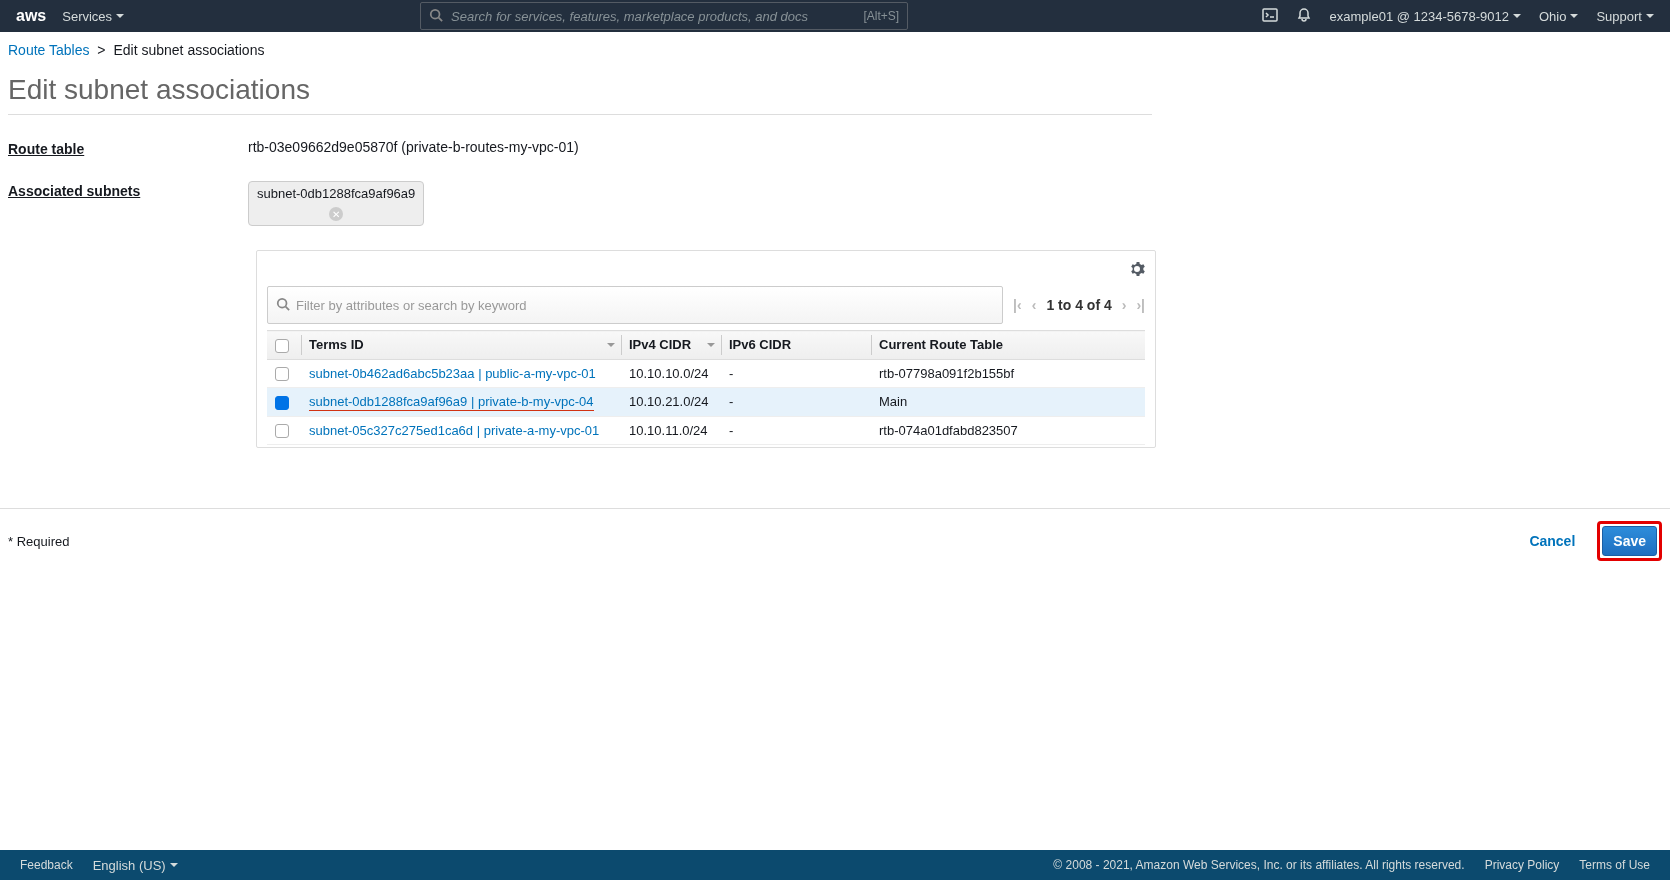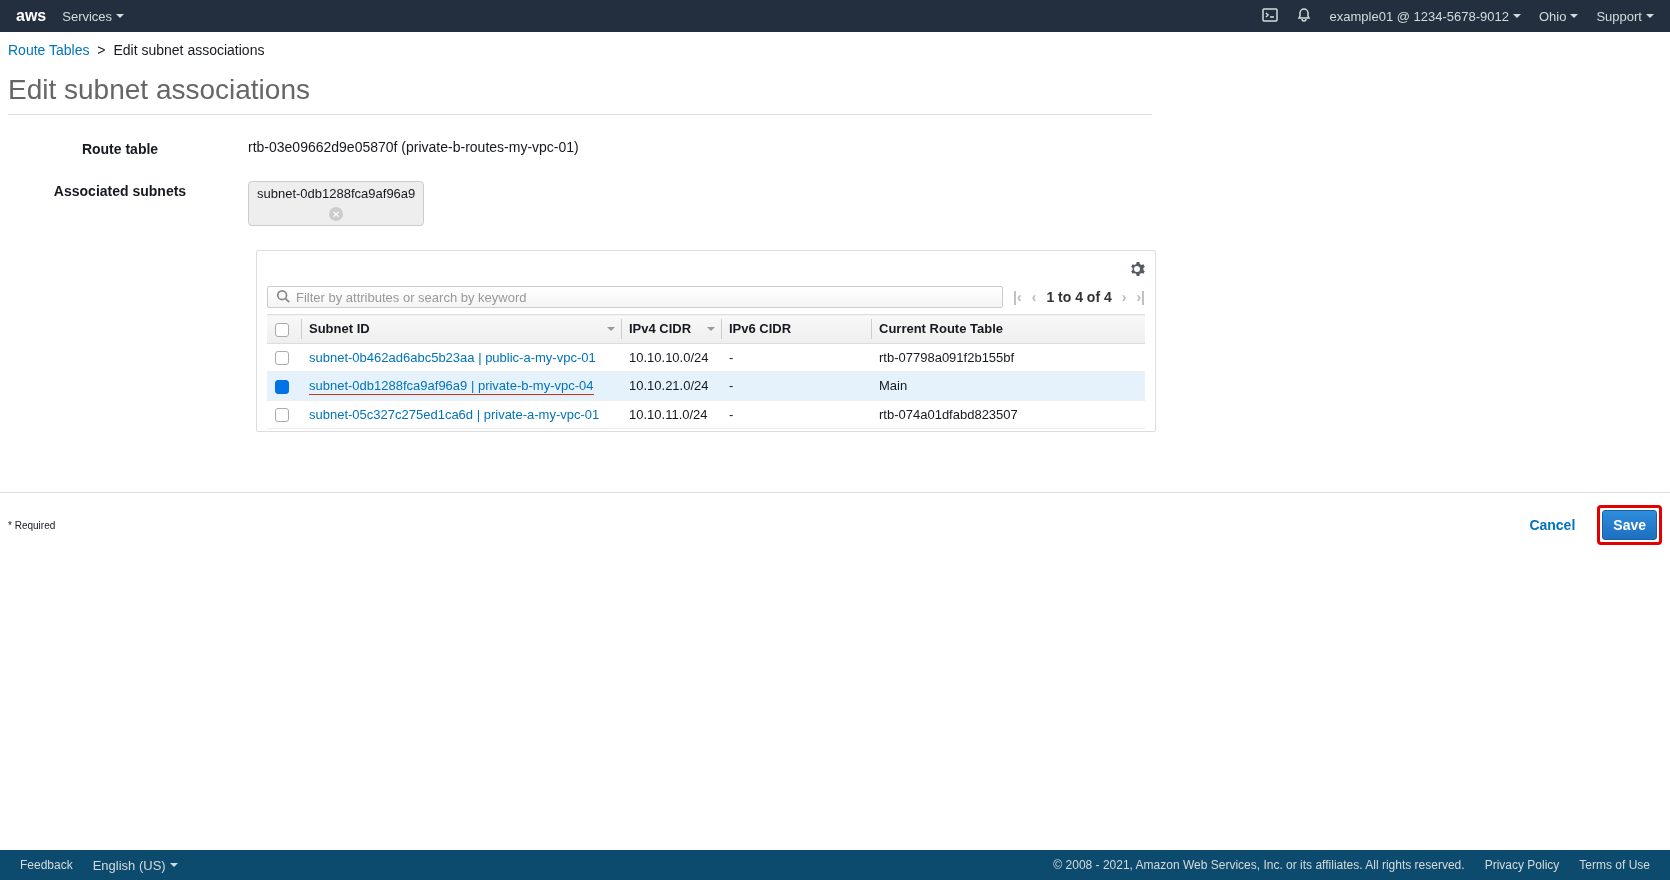--- a/index.html
+++ b/index.html
@@ -21,33 +21,33 @@
 
   
   .breadcrumb { padding: 10px 8px; font-size: 14px; }
   .breadcrumb .sep { margin: 0 4px; }
 
   
   .page { padding: 0 8px 20px 8px; max-width: 1160px; }
   h1.page-title { font-size: 28px; font-weight: 300; color: #666; padding: 6px 0 8px 0; border-bottom: 1px solid #ddd; margin-bottom: 24px; }
 
   .form-row { display: flex; margin-bottom: 24px; align-items: flex-start; }
-  .form-label { width: 240px; text-align: center; padding-right: 16px; font-weight: bold; padding-top: 2px; }
+  .form-label { width: 240px; text-align: left; padding-right: 16px; font-weight: bold; padding-top: 2px; text-decoration: underline; }
   .form-value { flex: 1; }
 
   .chip { display: inline-flex; align-items: center; background: #eee; border: 1px solid #ccc; border-radius: 4px; padding: 4px 8px; gap: 6px; font-size: 13px; flex-direction: column; }
   .chip-remove { width: 14px; height: 14px; border-radius: 50%; background: #ccc; color: #fff; display: flex; align-items: center; justify-content: center; font-size: 10px; cursor: pointer; }
 
   
   .table-panel { border: 1px solid #ddd; border-radius: 2px; margin-left: 248px; width: 900px; padding: 10px 10px 2px 10px; position: relative; }
   .table-toolbar { display: flex; justify-content: flex-end; margin-bottom: 6px; }
   .gear svg { width: 16px; height: 16px; fill: #545b64; cursor: pointer; }
 
   .filter-row { display: flex; align-items: center; gap: 10px; margin-bottom: 6px; }
-  .filter-box { flex: 1; display: flex; align-items: center; border: 1px solid #ccc; border-radius: 2px; background: linear-gradient(#fff,#f4f4f4); height: 22px; padding: 0 8px; gap: 6px; }
+  .filter-box { flex: 1; display: flex; align-items: center; border: 1px solid #ccc; border-radius: 2px; background: linear-gradient(#fff,#f4f4f4); height: 38px; padding: 0 8px; gap: 6px; }
   .filter-box input { flex: 1; border: none; background: transparent; outline: none; font-size: 13px; }
   .filter-box input::placeholder { color: #999; }
   .mag svg { width: 14px; height: 14px; stroke: #888; fill: none; }
   .pager { display: flex; align-items: center; gap: 10px; color: #999; font-weight: bold; }
   .pager .pg-text { color: #333; }
   .pager .pg-btn { cursor: pointer; color: #bbb; font-size: 14px; }
 
   table.subnets { width: 100%; border-collapse: collapse; }
   table.subnets th { background: linear-gradient(#f8f8f8,#eee); border-top: 1px solid #ddd; border-bottom: 1px solid #ddd; text-align: left; padding: 6px 8px; font-size: 13px; font-weight: bold; position: relative; }
   table.subnets th .col-caret { position: absolute; right: 6px; top: 50%; transform: translateY(-50%); width: 0; height: 0; border-left: 4px solid transparent; border-right: 4px solid transparent; border-top: 4px solid #999; }
@@ -55,21 +55,21 @@
   table.subnets td { padding: 6px 8px; border-bottom: 1px solid #eee; font-size: 13px; }
   table.subnets tr.selected td { background: #e6f2fb; }
   .cb { width: 14px; height: 14px; border: 1px solid #aaa; border-radius: 3px; background: #fff; display: inline-block; vertical-align: middle; cursor: pointer; }
   .cb.checked { background: #0073e6; border-color: #0073e6; position: relative; }
   .cb.checked::after { content: ""; position: absolute; left: 2px; top: 2px; right: 2px; bottom: 2px; background: #0073e6; border-radius: 1px; }
   .subnet-link { color: #0073bb; }
   .underline-red { border-bottom: 1px solid #d13212; padding-bottom: 1px; }
 
   
   .actions-bar { border-top: 1px solid #ddd; margin-top: 40px; padding: 12px 8px; display: flex; align-items: center; }
-  .required-note { font-size: 10px; }
+  .required-note { font-size: 13px; }
   .actions-right { margin-left: auto; display: flex; align-items: center; gap: 12px; }
   .btn-cancel { color: #0073bb; font-weight: bold; cursor: pointer; padding: 6px 10px; }
   .btn-save-wrap { border: 3px solid #e30000; border-radius: 4px; padding: 2px; }
   .btn-save { background: linear-gradient(#2d8ddb,#1f6fc0); color: #fff; border: 1px solid #1a5fa5; border-radius: 3px; padding: 6px 10px; font-weight: bold; cursor: pointer; font-size: 14px; }
 
   
   .bottom-footer { position: fixed; bottom: 0; left: 0; right: 0; background: #0c4a6e; color: #d5dbdb; height: 30px; display: flex; align-items: center; padding: 0 20px; font-size: 12px; gap: 20px; }
   .bottom-footer .sp { flex: 1; }
   .bottom-footer a { color: #d5dbdb; }
 
@@ -81,20 +81,32 @@
 </head>
 <body>
 
 <div class="topnav">
   <div class="aws-logo">
     <span>aws</span>
   </div>
   <div class="nav-item">
     <span>Services</span>
     <span class="caret-down"></span>
+  </div>
+  <div class="search-box">
+    <div class="search-input-wrap">
+      <span class="mag">
+        <svg viewBox="0 0 16 16">
+            <circle cx="7" cy="7" r="5" stroke-width="2"></circle>
+            <line x1="11" y1="11" x2="15" y2="15" stroke-width="2"></line>
+          </svg>
+      </span>
+      <input type="text" placeholder="Search for services, features, marketplace products, and docs" style="">
+      <span class="search-shortcut">[Alt+S]</span>
+    </div>
   </div>
   <div class="nav-right">
     <span class="nav-icon">
       <svg viewBox="0 0 16 16">
           <rect x="1" y="2" width="14" height="12" rx="1" stroke-width="1.5"></rect>
           <path d="M4 6l2 2-2 2M8 10h4" stroke-width="1.5"></path>
         </svg>
     </span>
     <span class="nav-icon">
       <svg viewBox="0 0 16 16">
@@ -164,21 +176,21 @@
         <span class="pg-text">1 to 4 of 4</span>
         <span class="pg-btn">›</span>
         <span class="pg-btn">›|</span>
       </div>
     </div>
 
     <table class="subnets">
       <thead>
         <tr>
           <th class="th-cb"><span class="cb"></span></th>
-          <th class="th-subnet sep-left"><span>Subnet ID</span><span class="col-caret"></span></th>
+          <th class="th-subnet sep-left"><span>Terms ID</span><span class="col-caret"></span></th>
           <th class="th-ipv4 sep-left"><span>IPv4 CIDR</span><span class="col-caret"></span></th>
           <th class="th-ipv6 sep-left"><span>IPv6 CIDR</span></th>
           <th class="sep-left"><span>Current Route Table</span></th>
         </tr>
       </thead>
       <tbody id="subnet-tbody">
           <tr>
             <td><span class="cb"></span></td>
             <td><a class="subnet-link">subnet-0b462ad6abc5b23aa | public-a-my-vpc-01</a></td>
             <td>10.10.10.0/24</td>

